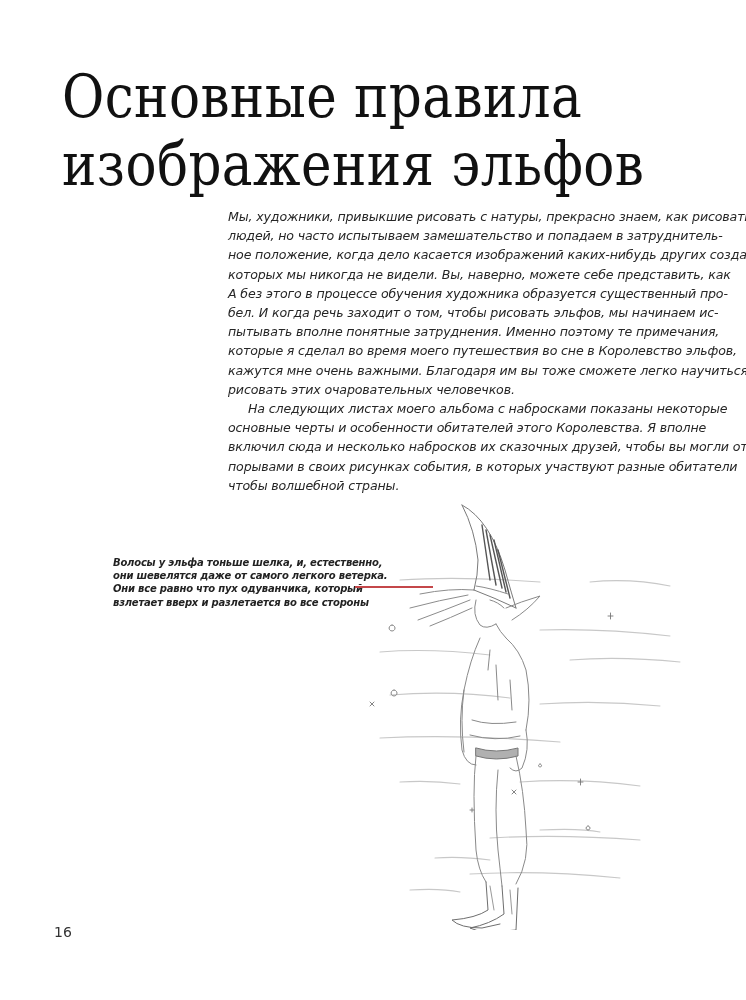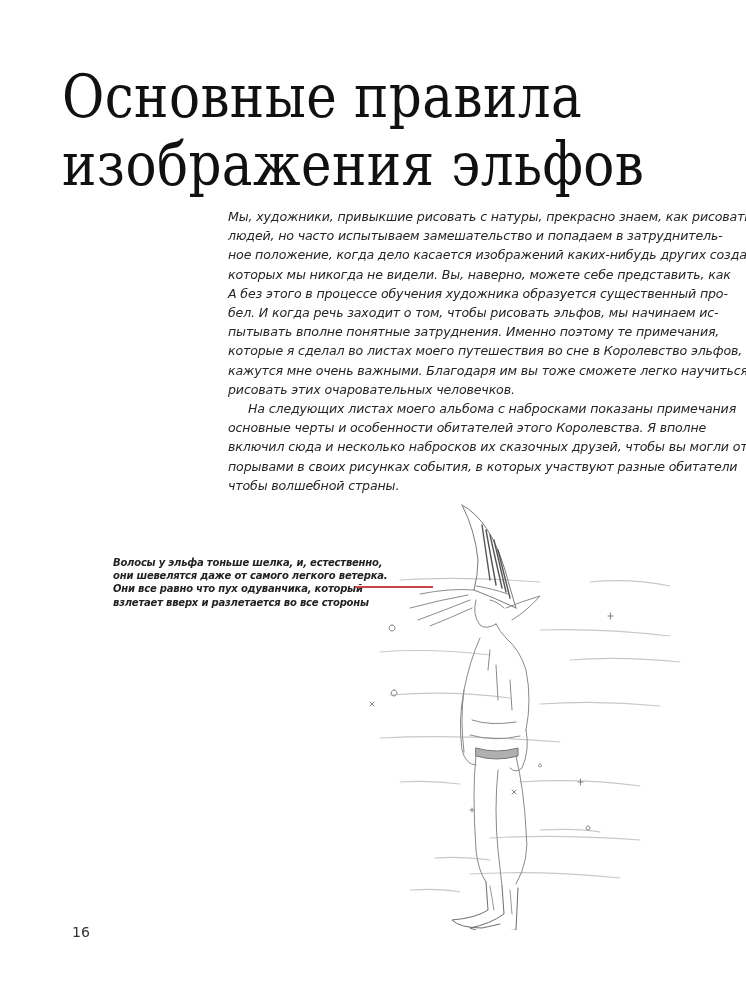--- a/index.html
+++ b/index.html
@@ -83,21 +83,21 @@
     }
     .illustration {
       position: absolute;
       left: 340px;
       top: 490px;
       width: 390px;
       height: 440px;
     }
     .page-number {
       position: absolute;
-      left: 72px;
+      left: 54px;
       top: 924px;
       font-family: "DejaVu Sans", sans-serif;
       font-size: 14px;
       color: #333333;
     }
   </style>
 </head>
 <body>
 
 <h1 class="page-title">
@@ -107,26 +107,26 @@
 
 <div class="body-text">
   <p>
     <span class="line">Мы, художники, привыкшие рисовать с натуры, прекрасно знаем, как рисовать</span>
     <span class="line">людей, но часто испытываем замешательство и попадаем в затруднитель-</span>
     <span class="line">ное положение, когда дело касается изображений каких-нибудь других созданий,</span>
     <span class="line">которых мы никогда не видели. Вы, наверно, можете себе представить, как</span>
     <span class="line">А без этого в процессе обучения художника образуется существенный про-</span>
     <span class="line">бел. И когда речь заходит о том, чтобы рисовать эльфов, мы начинаем ис-</span>
     <span class="line">пытывать вполне понятные затруднения. Именно поэтому те примечания,</span>
-    <span class="line">которые я сделал во листах моего путешествия во сне в Королевство эльфов,</span>
+    <span class="line">которые я сделал во время моего путешествия во сне в Королевство эльфов,</span>
     <span class="line">кажутся мне очень важными. Благодаря им вы тоже сможете легко научиться</span>
     <span class="line">рисовать этих очаровательных человечков.</span>
   </p>
   <p>
-    <span class="line indent">На следующих листах моего альбома с набросками показаны примечания</span>
+    <span class="line indent">На следующих листах моего альбома с набросками показаны некоторые</span>
     <span class="line">основные черты и особенности обитателей этого Королевства. Я вполне</span>
     <span class="line">включил сюда и несколько набросков их сказочных друзей, чтобы вы могли ото-</span>
     <span class="line">порывами в своих рисунках события, в которых участвуют разные обитатели</span>
     <span class="line">чтобы волшебной страны.</span>
   </p>
 </div>
 
 <div class="caption">
   <span class="line">Волосы у эльфа тоньше шелка, и, естественно,</span>
   <span class="line">они шевелятся даже от самого легкого ветерка.</span>

